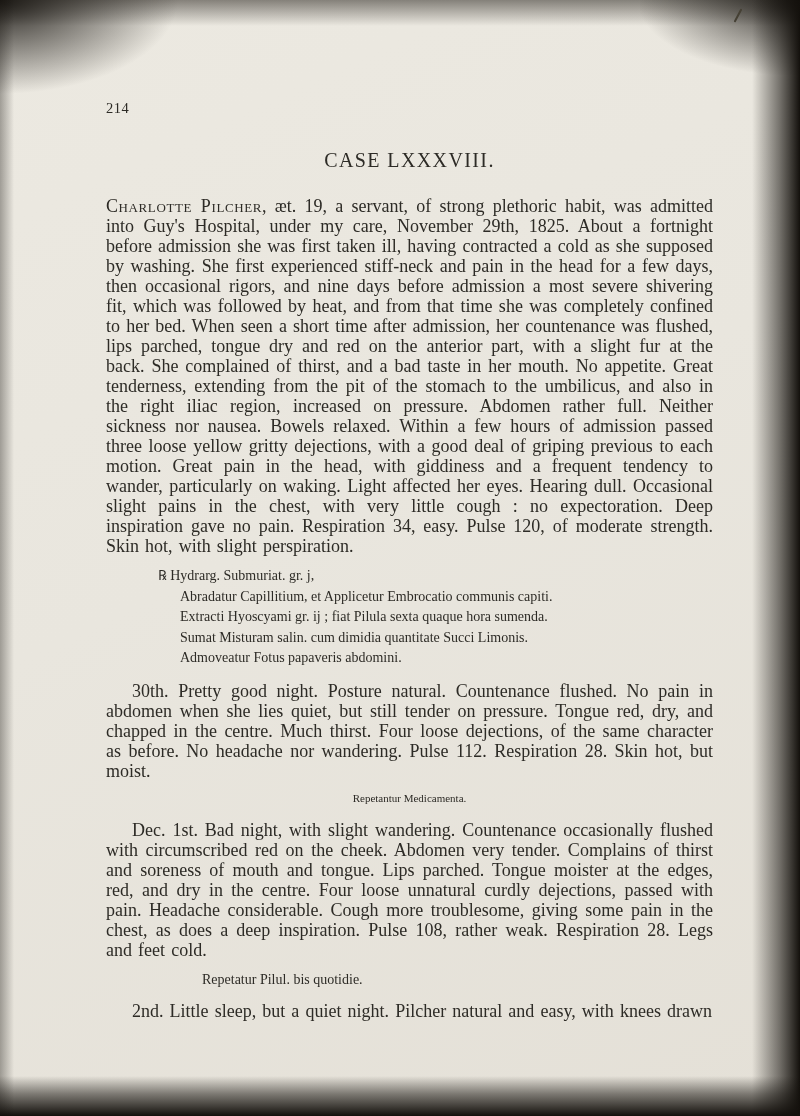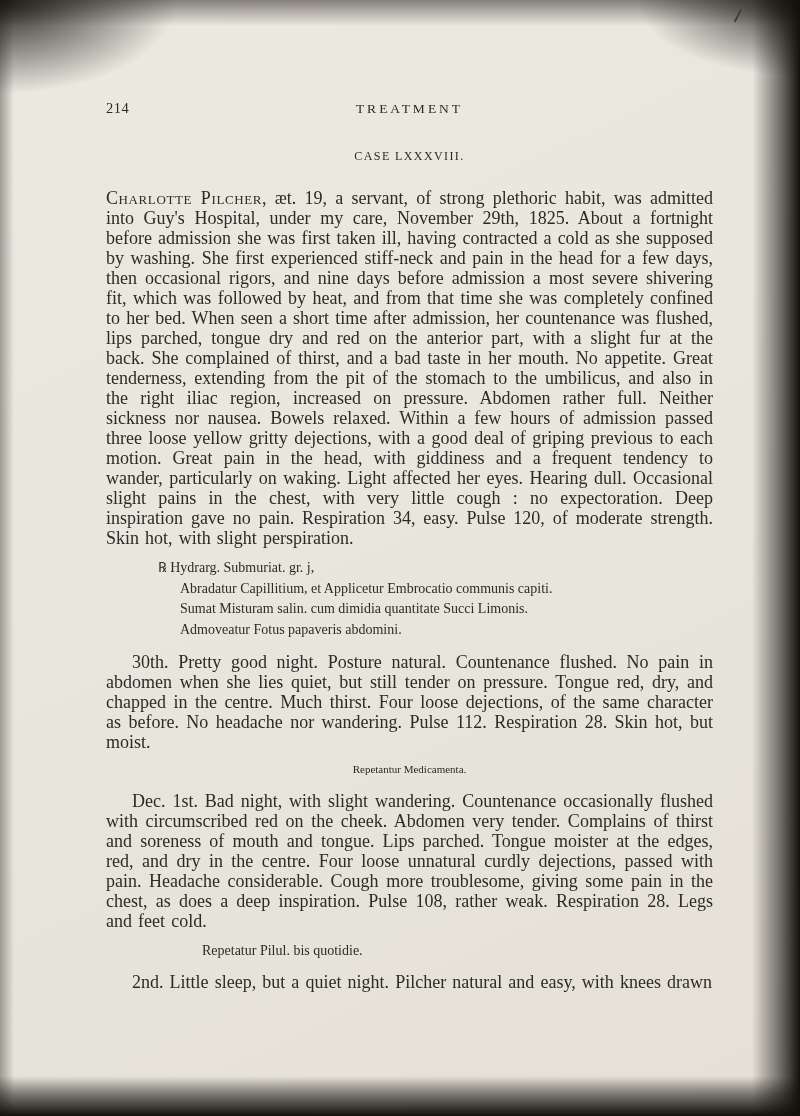--- a/index.html
+++ b/index.html
@@ -32,21 +32,21 @@
                  background:#454034; transform:rotate(28deg); border-radius:1px; }
 
   .text-block { position:absolute; left:106px; top:0; width:607px; }
 
   .pagehead { display:flex; justify-content:space-between; align-items:baseline;
               margin-top:100px; }
   .page-num { width:90px; font-size:14.5px; letter-spacing:0.5px; }
   .running  { flex:1; text-align:center; font-size:13.5px; letter-spacing:3px; }
   .head-spacer { width:90px; }
 
-  .case-title { text-align:center; margin-top:32px; font-size:12px; letter-spacing:1.4px; }
+  .case-title { text-align:center; margin-top:32px; font-size:20px; letter-spacing:1.4px; }
 
   .bodytext { font-size:18px; line-height:20px; text-align:justify; word-spacing:1.6px; }
 
   .intro { margin-top:24px; }
   .smallcaps { font-variant:small-caps; letter-spacing:0.6px; }
 
   .rx-block { margin-top:10px; margin-left:74px; font-size:14px; line-height:20.5px; }
   .rx-line.hang { margin-left:-22px; }
 
   .entry { margin-top:12px; text-indent:26px; }
@@ -59,31 +59,31 @@
 </style>
 </head>
 <body>
 
 <div class="scan">
 
   <div class="text-block">
 
     <div class="pagehead">
       <div class="page-num">214</div>
-      <div class="running">TREATMENT</div>
       <div class="head-spacer"></div>
     </div>
 
     <div class="case-title">CASE LXXXVIII.</div>
 
     <p class="bodytext intro"><span class="smallcaps">Charlotte Pilcher</span><span>, æt. 19, a servant, of strong plethoric habit, was admitted into Guy's Hospital, under my care, November 29th, 1825. About a fortnight before admission she was first taken ill, having contracted a cold as she supposed by washing. She first experienced stiff-neck and pain in the head for a few days, then occasional rigors, and nine days before admission a most severe shivering fit, which was followed by heat, and from that time she was completely confined to her bed. When seen a short time after admission, her countenance was flushed, lips parched, tongue dry and red on the anterior part, with a slight fur at the back. She complained of thirst, and a bad taste in her mouth. No appetite. Great tenderness, extending from the pit of the stomach to the umbilicus, and also in the right iliac region, increased on pressure. Abdomen rather full. Neither sickness nor nausea. Bowels relaxed. Within a few hours of admission passed three loose yellow gritty dejections, with a good deal of griping previous to each motion. Great pain in the head, with giddiness and a frequent tendency to wander, particularly on waking. Light affected her eyes. Hearing dull. Occasional slight pains in the chest, with very little cough : no expectoration. Deep inspiration gave no pain. Respiration 34, easy. Pulse 120, of moderate strength. Skin hot, with slight perspiration.</span></p>
 
     <div class="rx-block">
       <div class="rx-line hang">℞  Hydrarg. Submuriat. gr. j,</div>
       <div class="rx-line">Abradatur Capillitium, et Applicetur Embrocatio communis capiti.</div>
+      <div class="rx-line">Extracti Hyoscyami gr. ij ; fiat Pilula sexta quaque hora sumenda.</div>
       <div class="rx-line">Sumat Misturam salin. cum dimidia quantitate Succi Limonis.</div>
       <div class="rx-line">Admoveatur Fotus papaveris abdomini.</div>
     </div>
 
     <p class="bodytext entry">30th. Pretty good night. Posture natural. Countenance flushed. No pain in abdomen when she lies quiet, but still tender on pressure. Tongue red, dry, and chapped in the centre. Much thirst. Four loose dejections, of the same character as before. No headache nor wandering. Pulse 112. Respiration 28. Skin hot, but moist.</p>
 
     <div class="centered-line">Repetantur Medicamenta.</div>
 
     <p class="bodytext entry">Dec. 1st. Bad night, with slight wandering. Countenance occasionally flushed with circumscribed red on the cheek. Abdomen very tender. Complains of thirst and soreness of mouth and tongue. Lips parched. Tongue moister at the edges, red, and dry in the centre. Four loose unnatural curdly dejections, passed with pain. Headache considerable. Cough more troublesome, giving some pain in the chest, as does a deep inspiration. Pulse 108, rather weak. Respiration 28. Legs and feet cold.</p>
 

